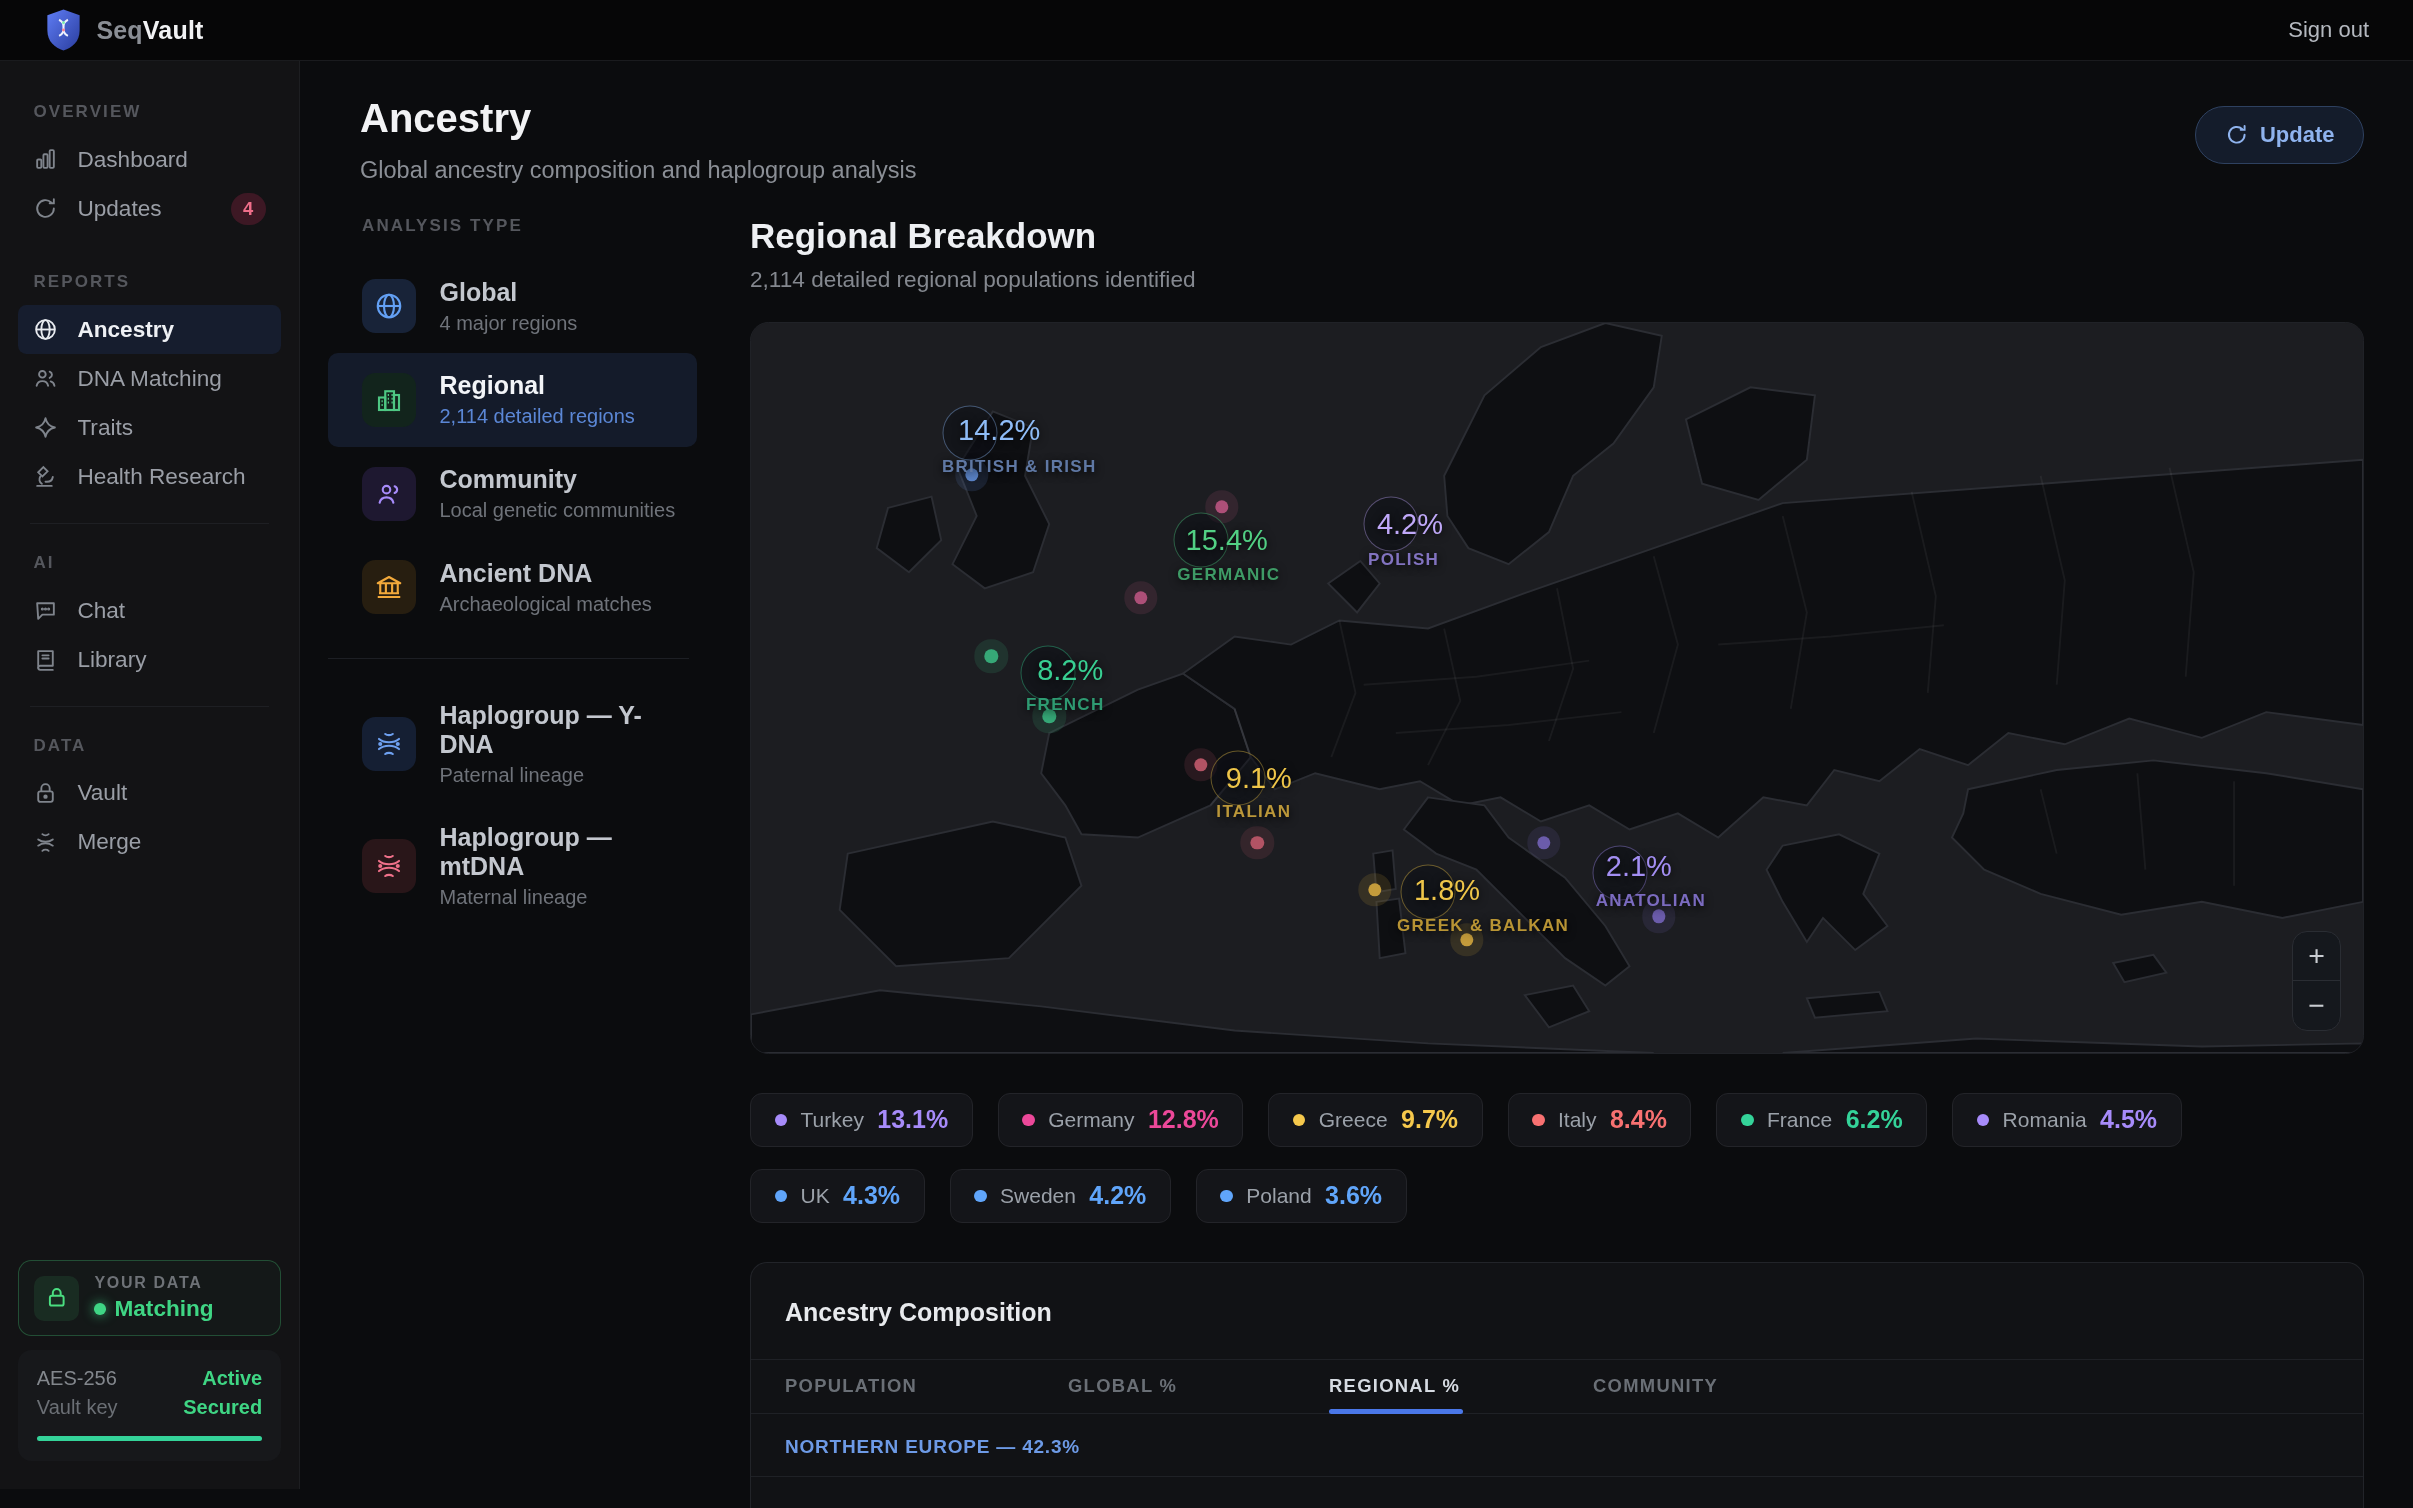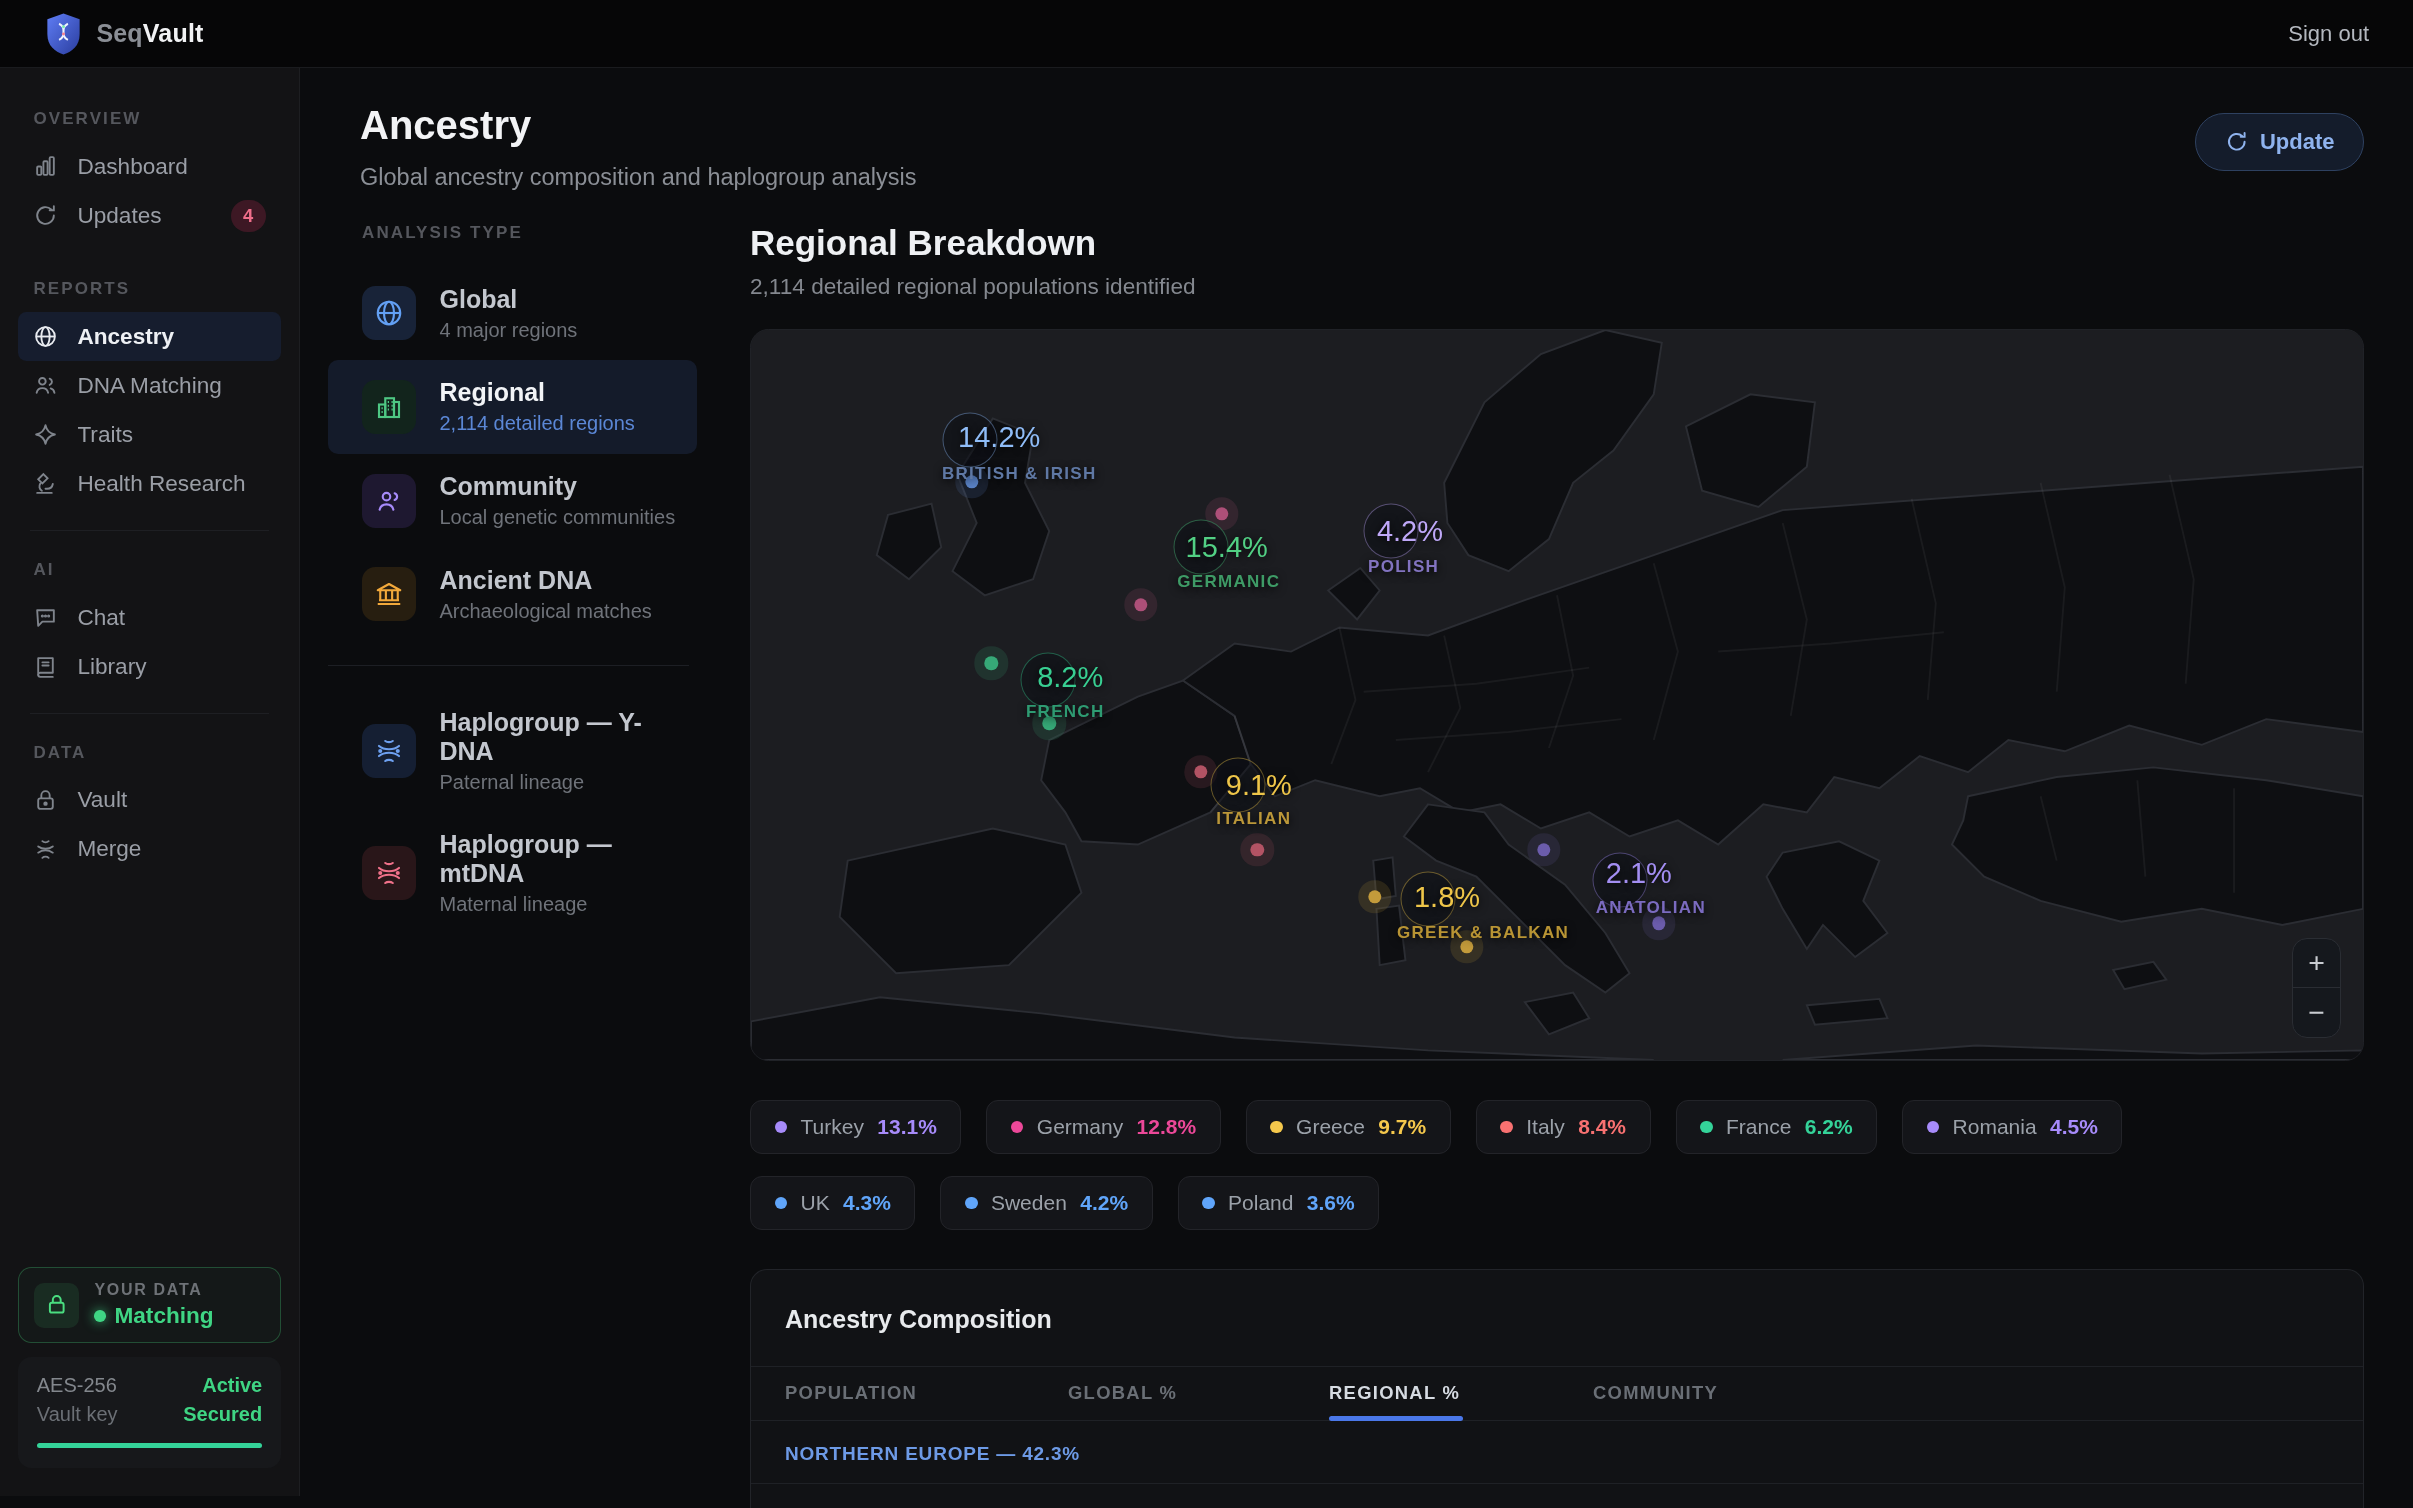--- a/index.html
+++ b/index.html
@@ -1,20 +1,20 @@
 <!DOCTYPE html>
 <html style="font-size:13.4px"><head>
 <meta charset="utf-8">
 <style>
   * { margin:0; padding:0; box-sizing:border-box; }
   html,body { width:2413px; height:1508px; overflow:hidden; background:#0b0c0e;
     font-family:"Liberation Sans","DejaVu Sans",sans-serif; color:#c7cad0; }
 
   
-  .topbar { height:68px; background:#060607; border-bottom:0.8px solid #1a1b1e;
+  .topbar { height:61px; background:#060607; border-bottom:0.8px solid #1a1b1e;
     display:flex; align-items:center; justify-content:space-between; padding:0 44px; }
   .brand { display:flex; align-items:center; gap:13.4px; cursor:pointer; }
   .brand-name { font-size:25px; font-weight:700; letter-spacing:0.2px; }
   .brand-name .seq { color:#8a8e95; } .brand-name .vault { color:#f1f2f4; }
   .signout { font-size:22px; color:#b4b8bf; cursor:pointer; }
 
   .app { display:flex; height:1428px; }
 
   
   .sidebar { width:300px; background:#131315; border-right:0.8px solid #1d1e21;
@@ -100,21 +100,21 @@
     font-size:28.5px; color:#c9ccd1; cursor:pointer; }
   .zoom-btn:first-child { border-bottom:0.8px solid #2a2d33; }
 
   
   .legend-row { display:flex; gap:25px; margin-top:39px; }
   .legend-row.second { margin-top:22px; }
   .chip { display:flex; align-items:center; gap:13.4px; height:54px; padding:0 23.5px;
     background:#141519; border:0.8px solid #232429; border-radius:12px; cursor:pointer; }
   .chip-dot { width:12.6px; height:12.6px; border-radius:50%; }
   .chip-name { font-size:21px; color:#9ba1a9; }
-  .chip-val { font-size:21px; font-weight:700; }
+  .chip-val { font-size:25px; font-weight:700; }
 
   
   .comp-card { margin-top:39px; background:#111215; border:0.8px solid #222429; border-bottom:none;
     border-radius:17px 17px 0 0; height:335px; }
   .comp-title { padding:35px 34px 32px; font-size:25px; font-weight:700; color:#e8eaed; }
   .comp-head { display:grid; grid-template-columns:283px 261px 264px 1fr; align-items:center;
     padding:0 34px; height:55px; border-top:0.8px solid #1f2126; border-bottom:0.8px solid #1f2126;text-align:center; }
   .col-h { font-size:18.4px; font-weight:700; letter-spacing:1.3px; color:#6a6f76; position:relative;
     height:100%; display:flex; align-items:center; cursor:pointer; }
   .col-h.active { color:#d6dbe2; }

